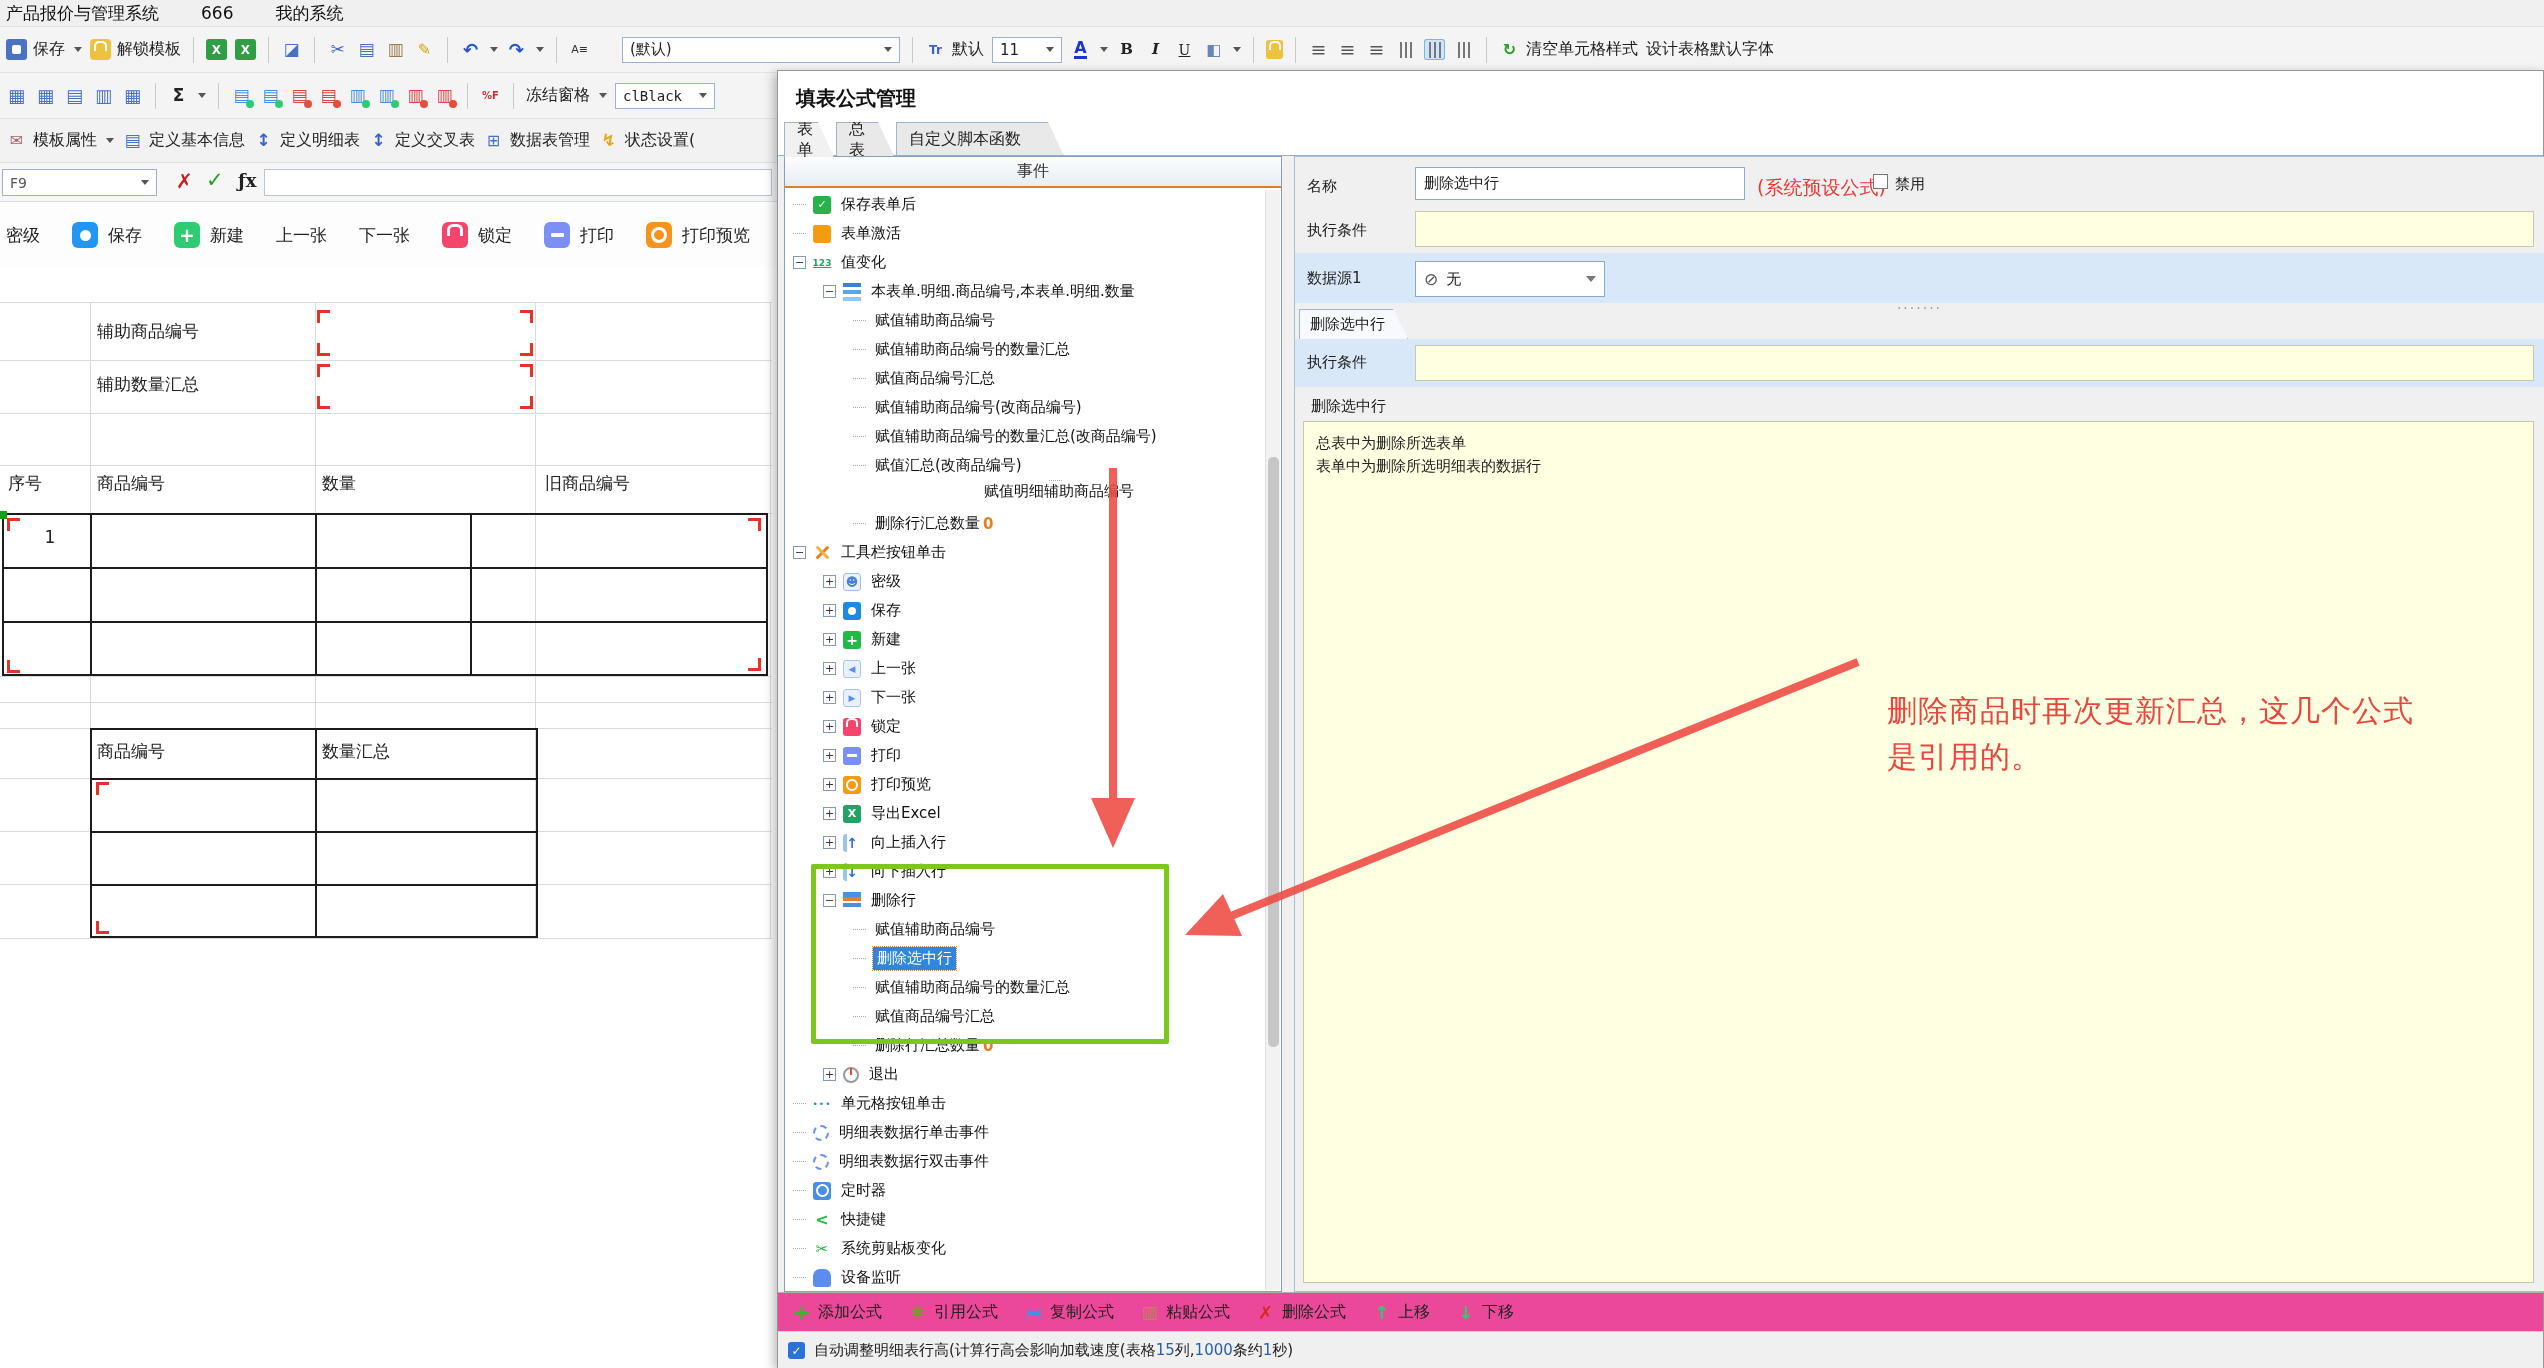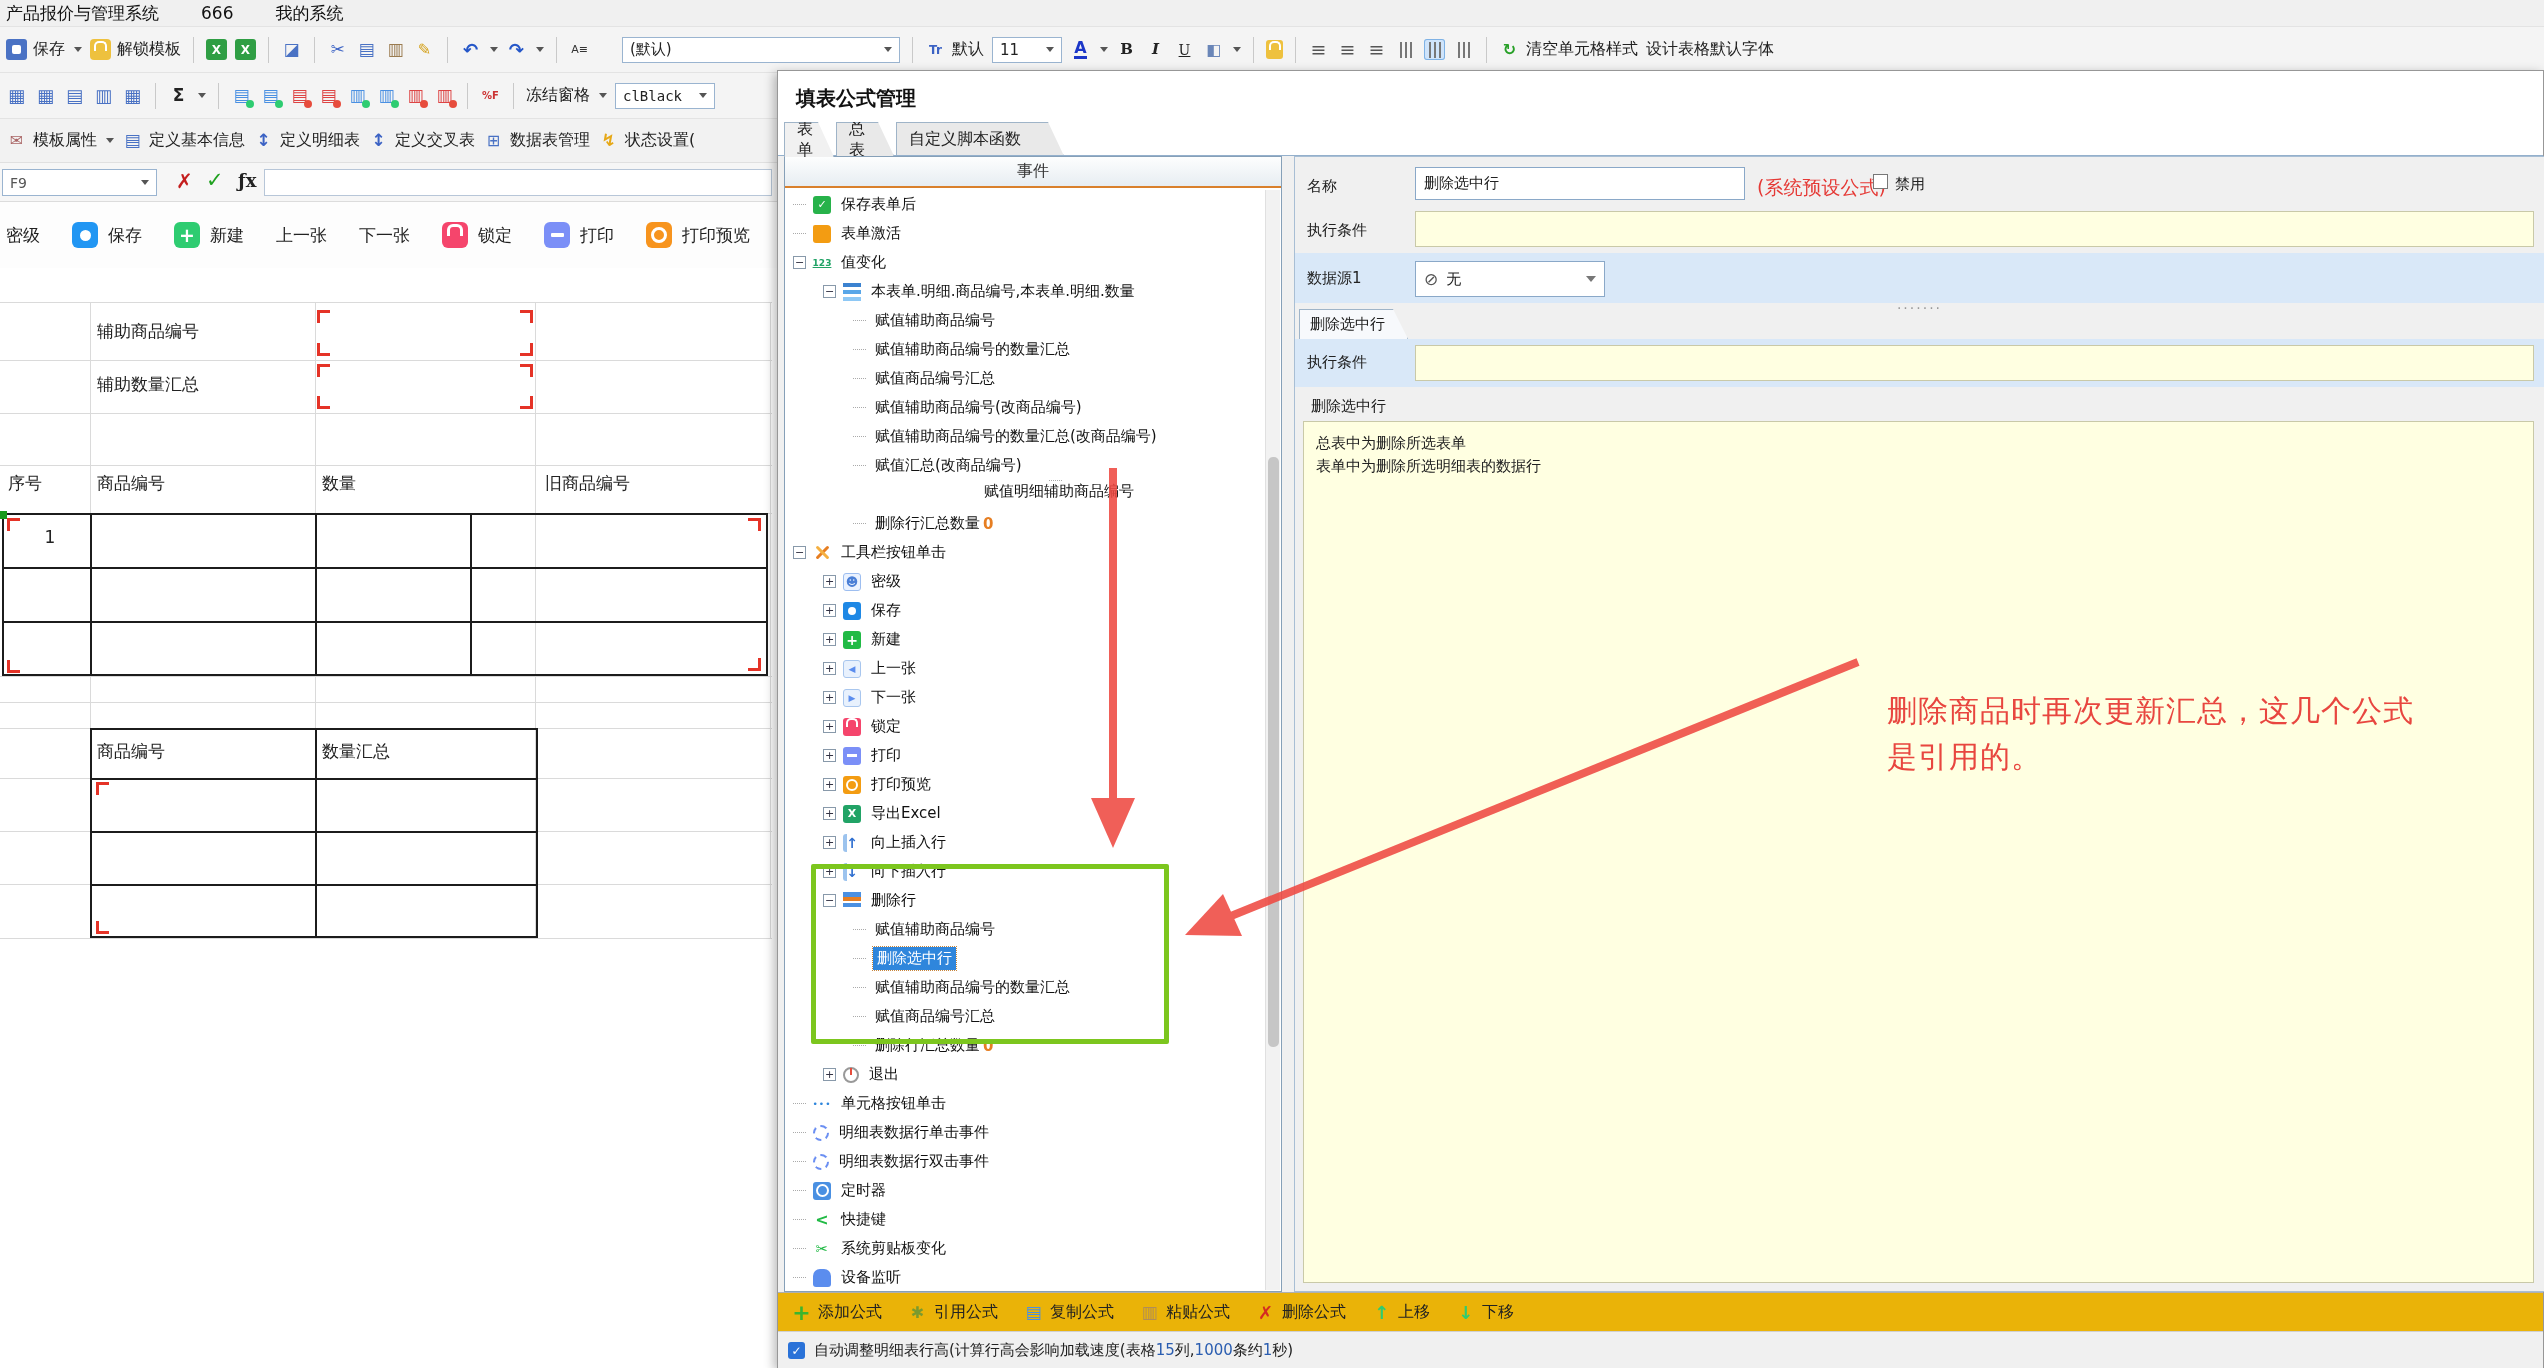--- a/index.html
+++ b/index.html
@@ -143,21 +143,21 @@
   .bluestrip{position:absolute;left:0;right:0;background:#d9e8f8}
   .preset{position:absolute;color:#e53935;font-size:19px;white-space:nowrap}
   .cb{position:absolute;width:15px;height:15px;border:1px solid #777;background:#fff}
   .ddown{position:absolute;background:#fff;border:1px solid #8aa8c8;display:flex;align-items:center;gap:8px;padding:0 8px;font-size:15px}
   .noicon{color:#555;font-size:17px}
   .chev{margin-left:auto;width:0;height:0;border-left:5px solid transparent;border-right:5px solid transparent;border-top:6px solid #777}
   .dots{position:absolute;left:50%;transform:translateX(-50%);color:#999;font-size:14px;letter-spacing:2px}
   .subtab{position:absolute;left:4px;height:30px;display:flex;align-items:center;padding:0 22px 0 10px;font-size:15px;background:#f7f9fc;border:1px solid #9fb4c8;border-bottom:none;clip-path:polygon(0 0,calc(100% - 15px) 0,100% 100%,0 100%)}
   .descarea{position:absolute;background:#ffffe1;border:1px solid #c9c9a8;padding:10px 12px;font-size:15px;line-height:23px;color:#222}
   
-  .dbt{position:absolute;left:0;right:0;top:1221px;height:39px;background:#eab308;border-top:1px solid #b0b0b0;display:flex;align-items:center;gap:26px;padding:0 14px;font-size:16px}
+  .dbt{position:absolute;left:0;right:0;top:1221px;height:39px;background:#ec4899;border-top:1px solid #b0b0b0;display:flex;align-items:center;gap:26px;padding:0 14px;font-size:16px}
   .dbt-item{display:inline-flex;align-items:center;gap:7px;flex:none}
   .bi{width:19px;height:19px;display:inline-flex;align-items:center;justify-content:center;font-weight:bold;flex:none}
   .bi-plus::after{content:"+";color:#3cb52e;font-size:22px}
   .bi-ref::after{content:"✱";color:#7a9a2e;font-size:16px}
   .bi-copy::after{content:"▤";color:#4a90e2;font-size:17px}
   .bi-paste::after{content:"▥";color:#b08d57;font-size:17px}
   .bi-del::after{content:"✗";color:#d42a22;font-size:18px}
   .bi-up::after{content:"↑";color:#2ecc71;font-size:18px}
   .bi-down::after{content:"↓";color:#2ecc71;font-size:18px}
   .dstatus{position:absolute;left:0;right:0;top:1260px;height:38px;background:#f0f0f0;border-top:1px solid #d0d0d0;display:flex;align-items:center;gap:9px;padding:0 10px;font-size:15px}

